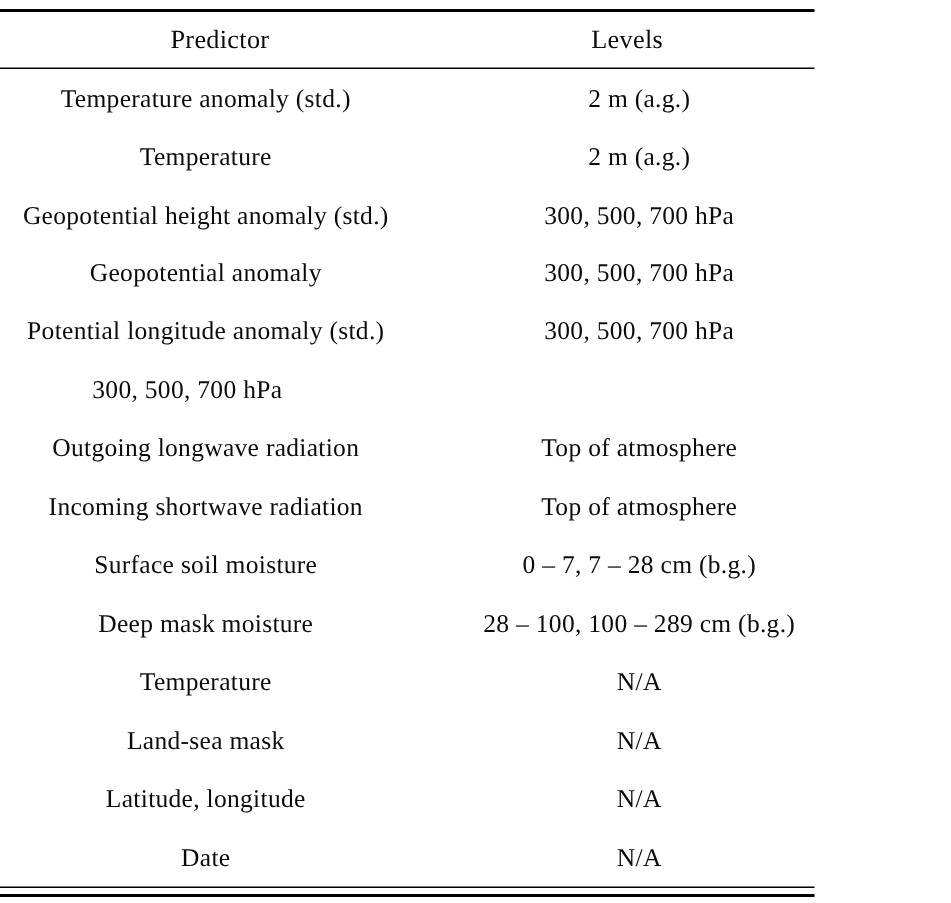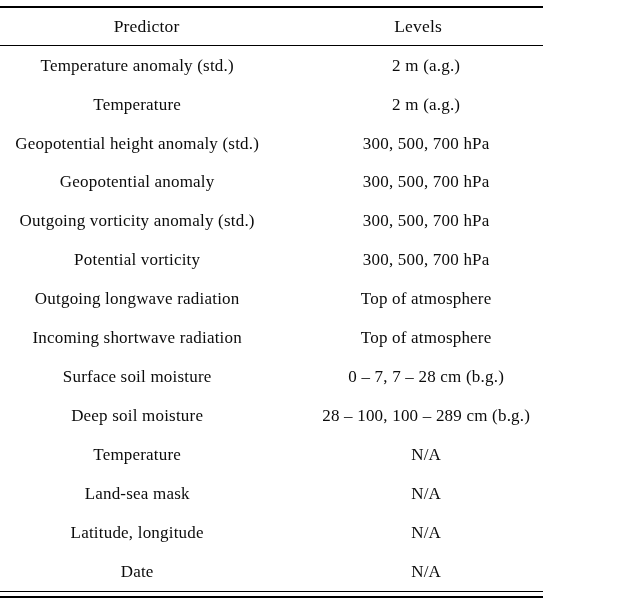--- a/index.html
+++ b/index.html
@@ -82,41 +82,40 @@
       </div>
       <div class="row">
         <div class="cell predictor">Geopotential height anomaly (std.)</div>
         <div class="cell levels">300, 500, 700 hPa</div>
       </div>
       <div class="row">
         <div class="cell predictor">Geopotential anomaly</div>
         <div class="cell levels">300, 500, 700 hPa</div>
       </div>
       <div class="row">
-        <div class="cell predictor">Outgoing vorticity anomaly (std.)</div>
+        <div class="cell predictor">Potential longitude anomaly (std.)</div>
         <div class="cell levels">300, 500, 700 hPa</div>
       </div>
       <div class="row">
-        <div class="cell predictor">Potential vorticity</div>
         <div class="cell levels">300, 500, 700 hPa</div>
       </div>
       <div class="row">
         <div class="cell predictor">Outgoing longwave radiation</div>
         <div class="cell levels">Top of atmosphere</div>
       </div>
       <div class="row">
         <div class="cell predictor">Incoming shortwave radiation</div>
         <div class="cell levels">Top of atmosphere</div>
       </div>
       <div class="row">
         <div class="cell predictor">Surface soil moisture</div>
         <div class="cell levels">0 – 7, 7 – 28 cm (b.g.)</div>
       </div>
       <div class="row">
-        <div class="cell predictor">Deep soil moisture</div>
+        <div class="cell predictor">Deep mask moisture</div>
         <div class="cell levels">28 – 100, 100 – 289 cm (b.g.)</div>
       </div>
       <div class="row">
         <div class="cell predictor">Temperature</div>
         <div class="cell levels">N/A</div>
       </div>
       <div class="row">
         <div class="cell predictor">Land-sea mask</div>
         <div class="cell levels">N/A</div>
       </div>

